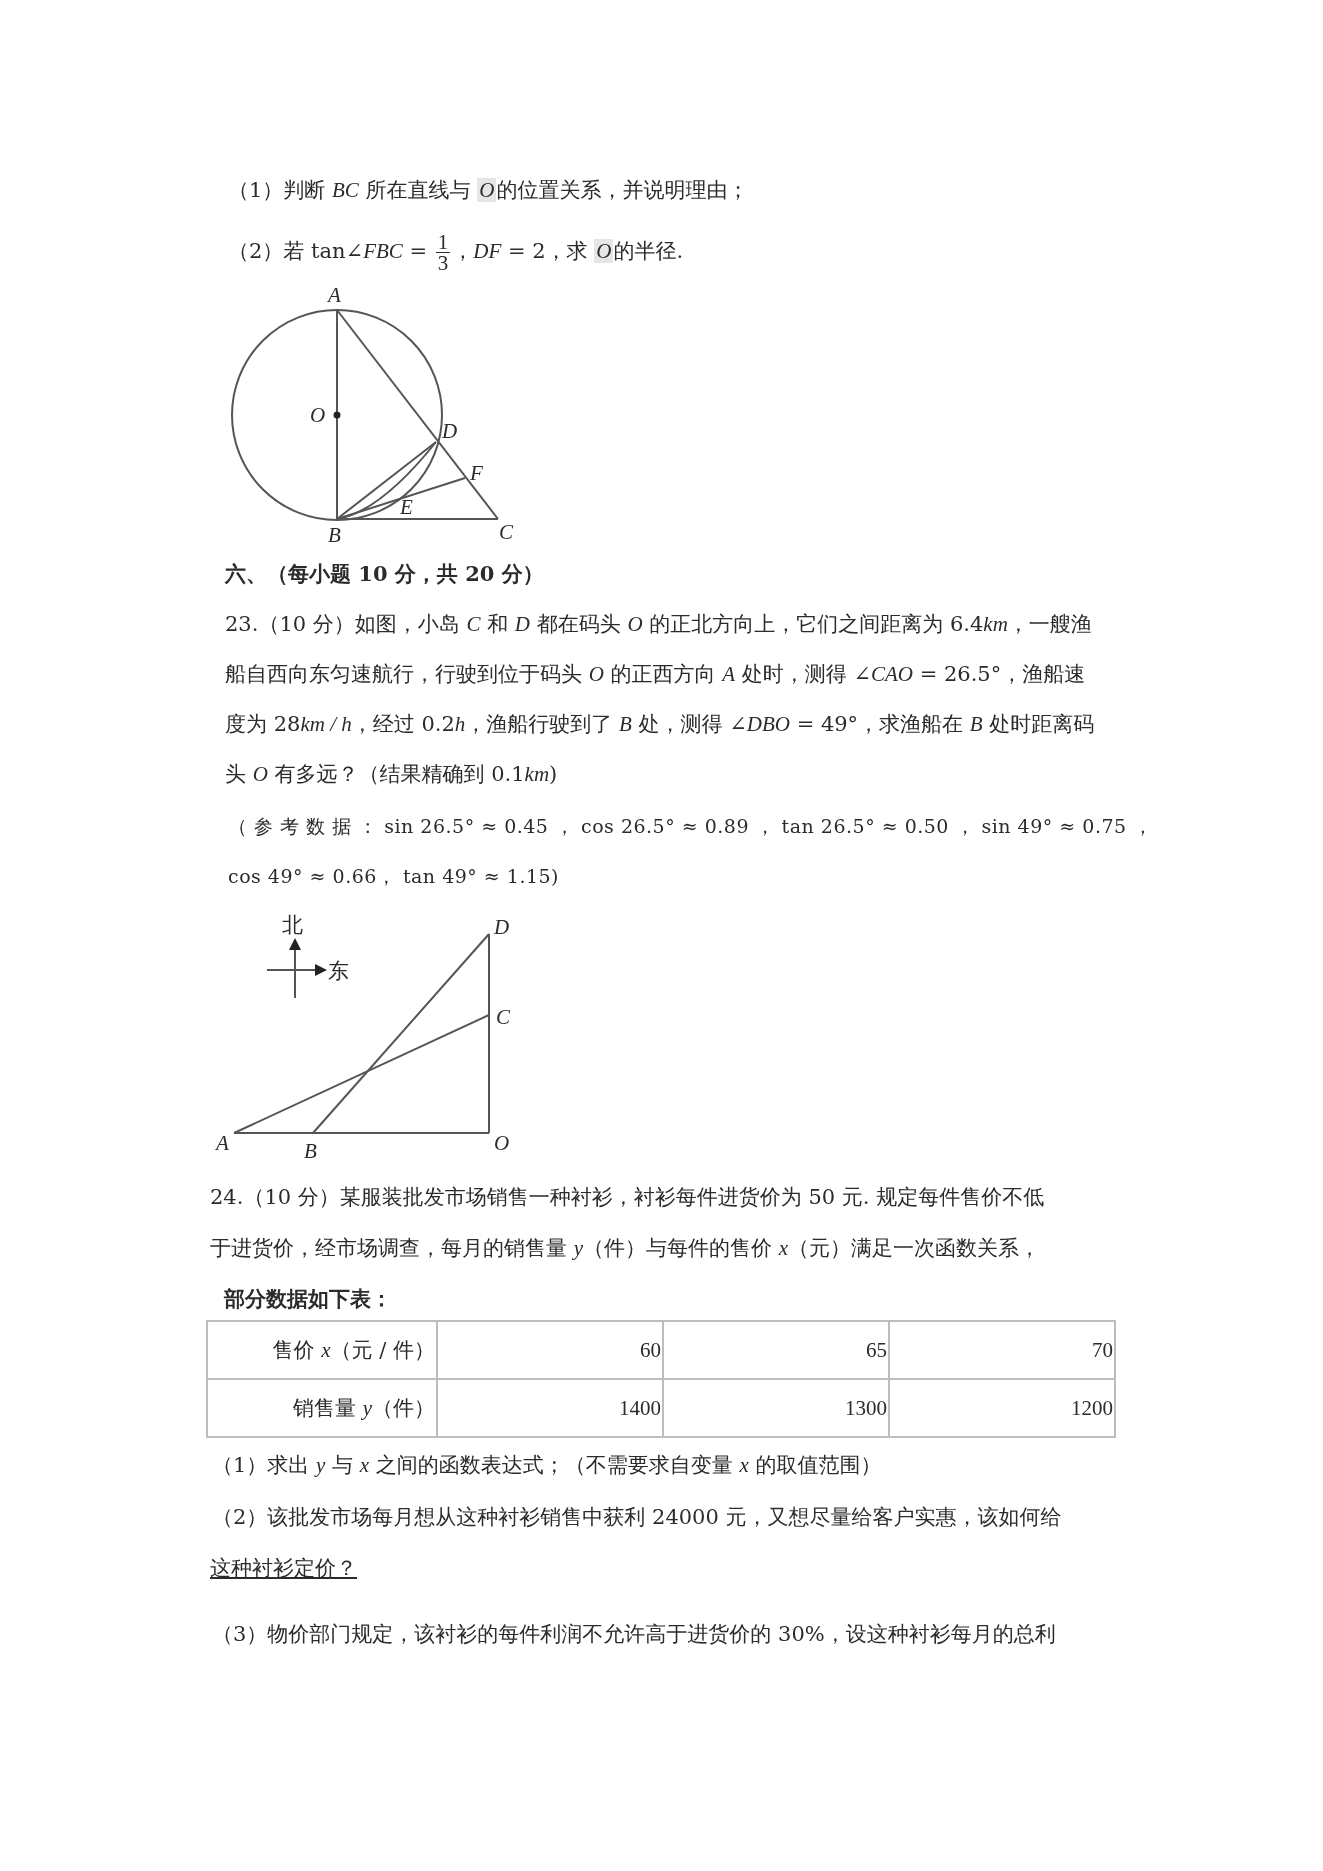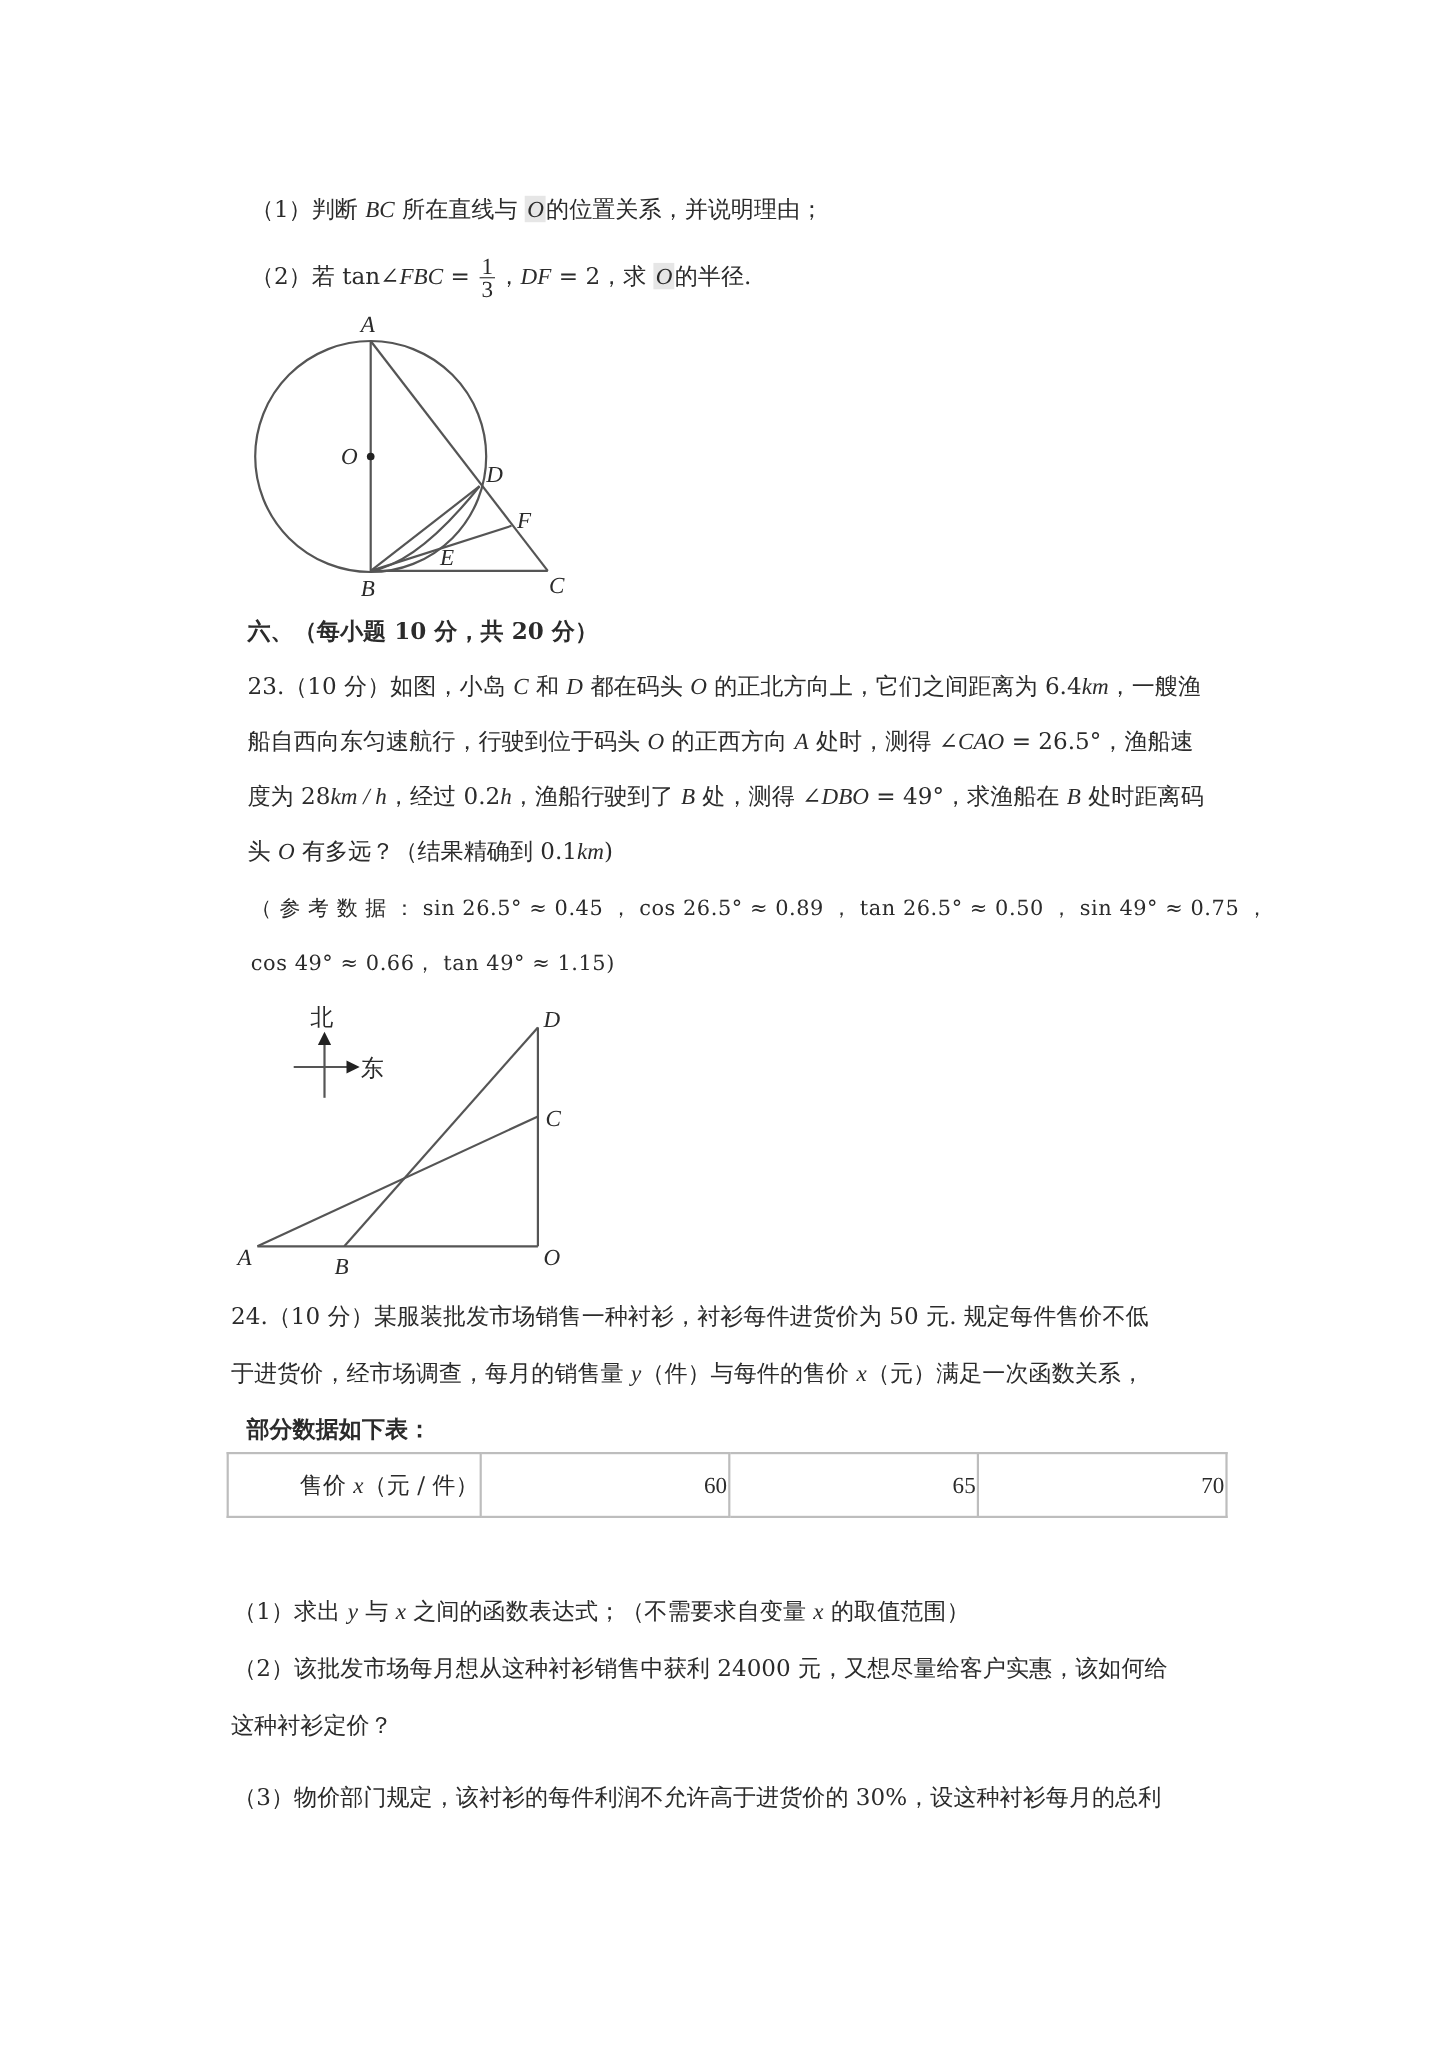--- a/index.html
+++ b/index.html
@@ -95,21 +95,27 @@
 <div class="line" style="left:224px; top:1285px;font-weight:bold;">部分数据如下表：</div>
 
 <table class="data">
   <tbody>
       <tr>
     <td class="lbl"><span>售价 </span><span class="i">x</span><span>（元 / 件）</span></td>
     <td>60</td>
     <td>65</td>
     <td>70</td>
   </tr>
+  <tr>
+    <td class="lbl"><span>销售量 </span><span class="i">y</span><span>（件）</span></td>
+    <td>1400</td>
+    <td>1300</td>
+    <td>1200</td>
+  </tr>
 </tbody>
   </table>
 
 <div class="line" style="left:212px; top:1451px;">
   <span>（1）求出 </span><span class="i">y</span><span> 与 </span><span class="i">x</span><span> 之间的函数表达式；（不需要求自变量 </span><span class="i">x</span><span> 的取值范围）</span>
 </div>
 <div class="line" style="left:212px; top:1503px;">（2）该批发市场每月想从这种衬衫销售中获利 24000 元，又想尽量给客户实惠，该如何给</div>
-<div class="line" style="left:210px; top:1554px;">这种衬衫定价？</div>
+<div class="line" style="left:210px; top:1554px;text-decoration:underline;">这种衬衫定价？</div>
 <div class="line" style="left:212px; top:1605px;margin-top:15px;">（3）物价部门规定，该衬衫的每件利润不允许高于进货价的 30%，设这种衬衫每月的总利</div>
 
 </body></html>

